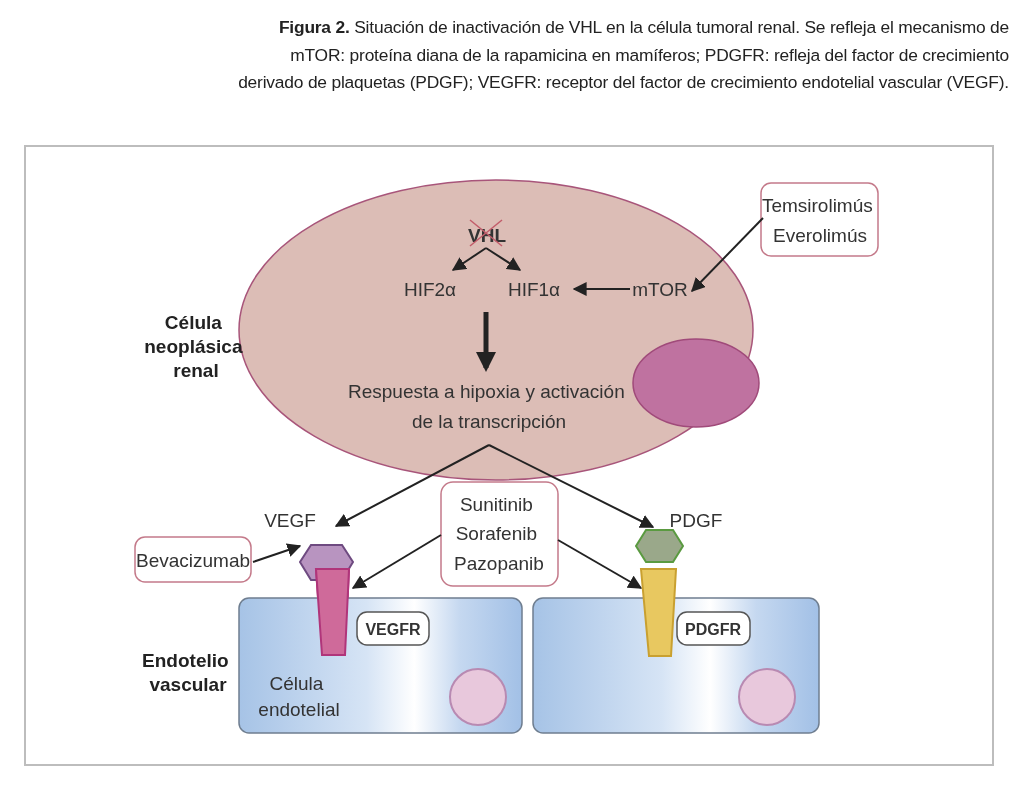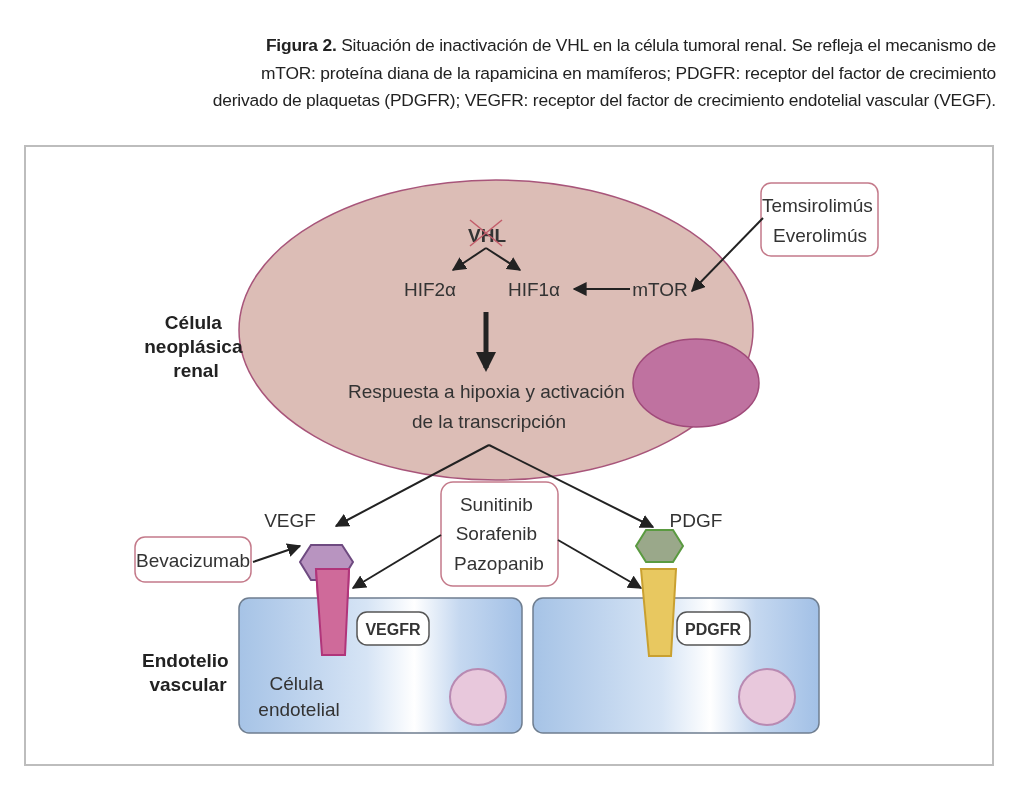--- a/index.html
+++ b/index.html
@@ -1,39 +1,39 @@
 <!DOCTYPE html>
 <html><head>
 <meta charset="utf-8">
 <style>
   html, body { margin: 0; padding: 0; background: #ffffff; }
   body { width: 1024px; height: 796px; position: relative; overflow: hidden; font-family: "Liberation Sans", sans-serif; }
   .caption {
-    position: absolute; right: 28px; top: 14px; width: 920px;
+    position: absolute; right: 15px; top: 14px; width: 920px;
     text-align: right; font-size: 17.4px; line-height: 27.5px; color: #222;
-    font-family: "Liberation Sans", sans-serif; letter-spacing: -0.2px; margin-top: 18px;
+    font-family: "Liberation Sans", sans-serif; letter-spacing: -0.2px;
   }
   .caption .fig-label { font-weight: bold; }
   .frame {
     position: absolute; left: 24px; top: 145px; width: 970px; height: 621px;
     border: 2px solid #bdbdbd; box-sizing: border-box; background: #fff;
   }
   svg.diagram { position: absolute; left: 0; top: 0; width: 1024px; height: 796px; }
   svg text { font-family: "Liberation Sans", sans-serif; fill: #333; }
   .lbl { font-size: 19px; }
   .lbl-bold { font-size: 19px; font-weight: bold; fill: #222; }
   .lbl-sm { font-size: 16px; font-weight: bold; fill: #333; }
 </style>
 </head>
 <body>
 
 <div class="caption">
   <div><span class="fig-label">Figura 2.</span><span> Situación de inactivación de VHL en la célula tumoral renal. Se refleja el mecanismo de</span></div>
-  <div>mTOR: proteína diana de la rapamicina en mamíferos; PDGFR: receptor del factor de crecimiento</div>
-  <div>derivado de plaquetas (PDGFR); VEGFR: receptor del factor de crecimiento endotelial vascular (VEGF).</div>
+  <div>mTOR: proteína diana de la rapamicina en mamíferos; PDGFR: refleja del factor de crecimiento</div>
+  <div>derivado de plaquetas (PDGF); VEGFR: receptor del factor de crecimiento endotelial vascular (VEGF).</div>
 </div>
 
 <div class="frame"></div>
 
 <svg class="diagram" viewBox="0 0 1024 796">
   <defs>
     <marker id="arrow" viewBox="0 0 10 10" refX="9" refY="5" markerWidth="7" markerHeight="7" orient="auto-start-reverse">
       <path d="M0,0 L10,5 L0,10 z" fill="#222"></path>
     </marker>
     <marker id="arrow-big" viewBox="0 0 10 10" refX="8" refY="5" markerWidth="4" markerHeight="4" orient="auto">

